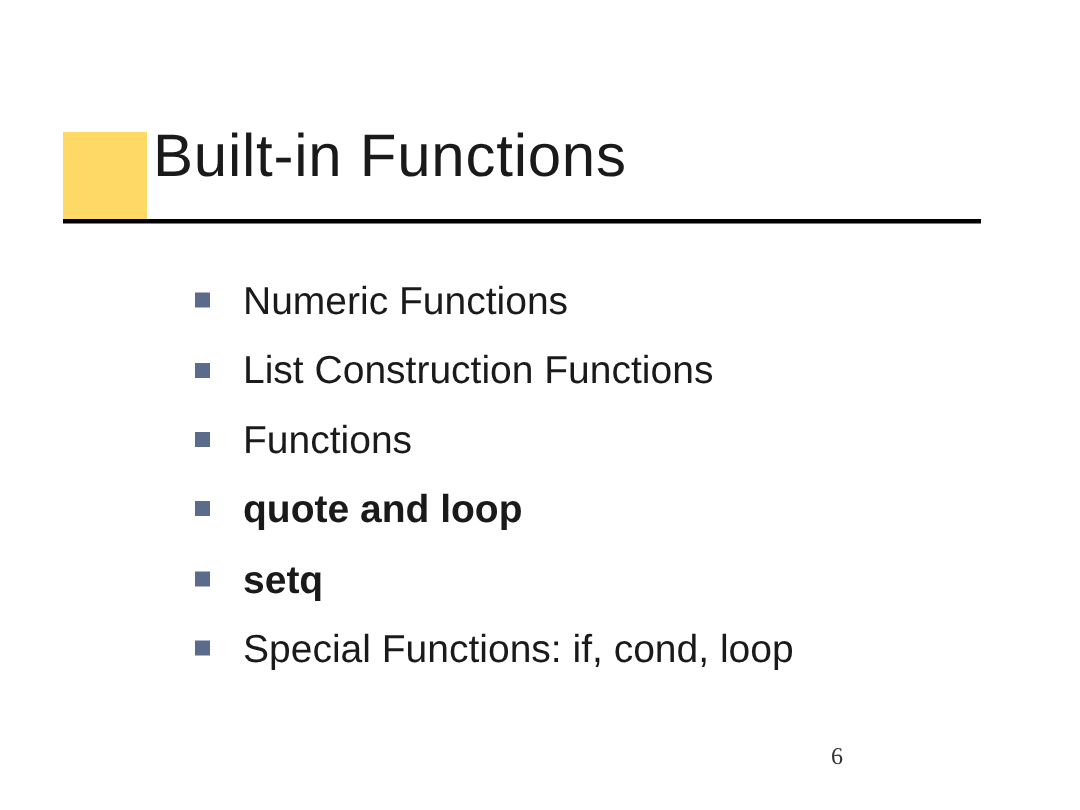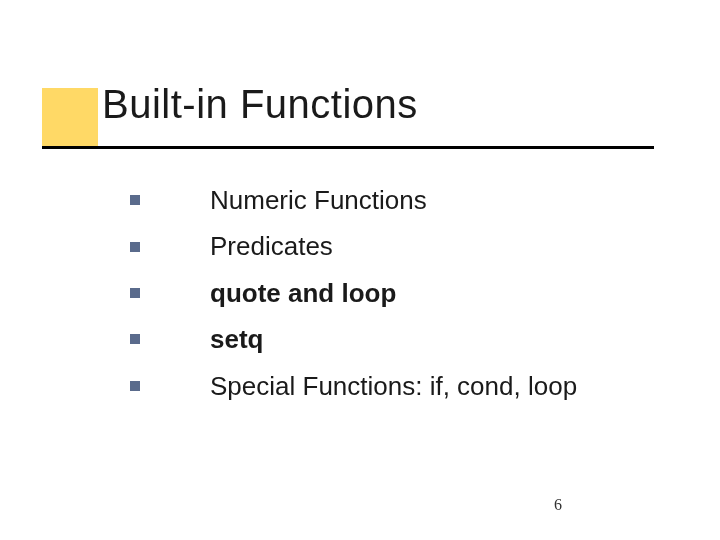--- a/index.html
+++ b/index.html
@@ -2,42 +2,46 @@
 <html><head>
 <meta charset="utf-8">
 <style>
   * { margin: 0; padding: 0; box-sizing: border-box; }
   html, body { width: 720px; height: 540px; background: #fff; font-family: Verdana, Geneva, sans-serif; }
   .slide { position: relative; width: 600px; height: 540px; }
   .accent-box { position: absolute; left: 42px; top: 88px; width: 56px; height: 58px; background: #ffd966; }
   .title { position: absolute; left: 102px; top: 82px; font-size: 40px; color: #1a1a1a; font-weight: 400; letter-spacing: 0.5px; }
   .title-underline { position: absolute; left: 42px; top: 146px; width: 612px; height: 3px; background: #000; }
   .bullets { position: absolute; left: 130px; top: 182px; width: 540px; }
-  .bullet-row { display: flex; align-items: center; margin-bottom: 10px; gap: 48px; }
+  .bullet-row { display: flex; align-items: center; margin-bottom: 10px; }
   .sq { width: 10px; height: 10px; background: #5a6b8c; margin-right: 22px; flex-shrink: 0; }
   .txt { font-size: 26px; color: #1a1a1a; line-height: 1.4; }
   .bold { font-weight: 700; }
   .pagenum { position: absolute; right: 38px; bottom: 26px; font-size: 16px; color: #333; font-family: Georgia, serif; }
 </style>
 </head>
 <body>
 
 <div class="slide">
   <div class="accent-box"></div>
   <div class="title">Built-in Functions</div>
   <div class="title-underline"></div>
 
   <div class="bullets">
     <div class="bullet-row">
       <div class="sq"></div>
       <div class="txt">Numeric Functions</div>
     </div>
     <div class="bullet-row">
       <div class="sq"></div>
-      <div class="txt">Predicates</div>
+      <div class="txt">List Construction Functions</div>
+    </div>
+    <div class="bullet-row">
+      <div class="sq"></div>
+      <div class="txt">Functions</div>
     </div>
     <div class="bullet-row">
       <div class="sq"></div>
       <div class="txt bold">quote and loop</div>
     </div>
     <div class="bullet-row">
       <div class="sq"></div>
       <div class="txt bold">setq</div>
     </div>
     <div class="bullet-row">

